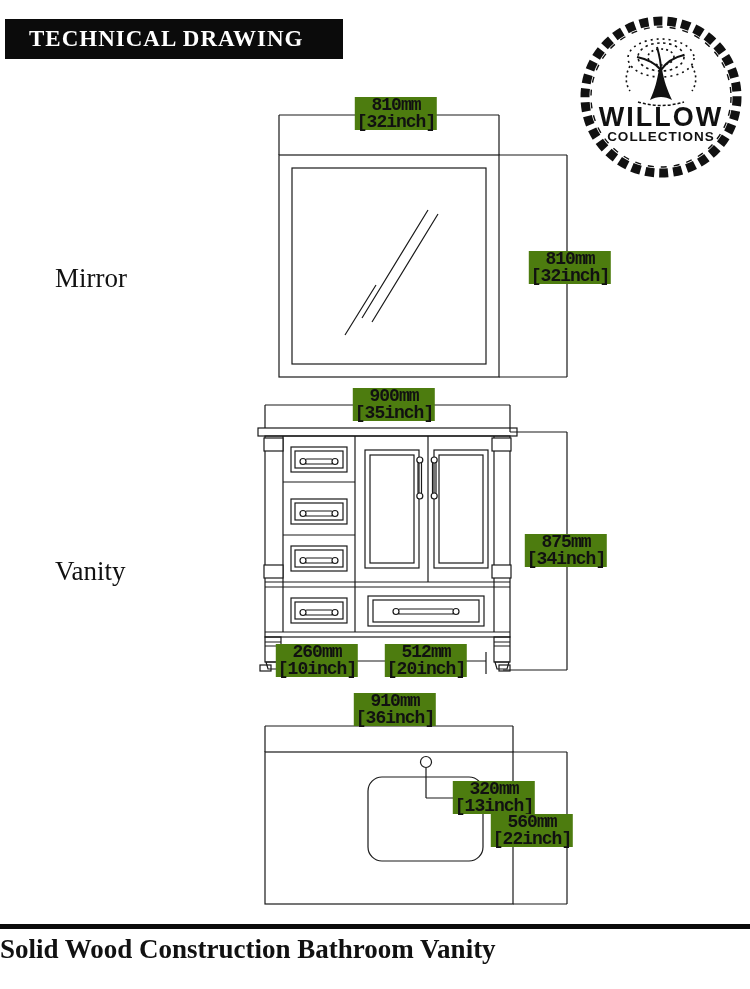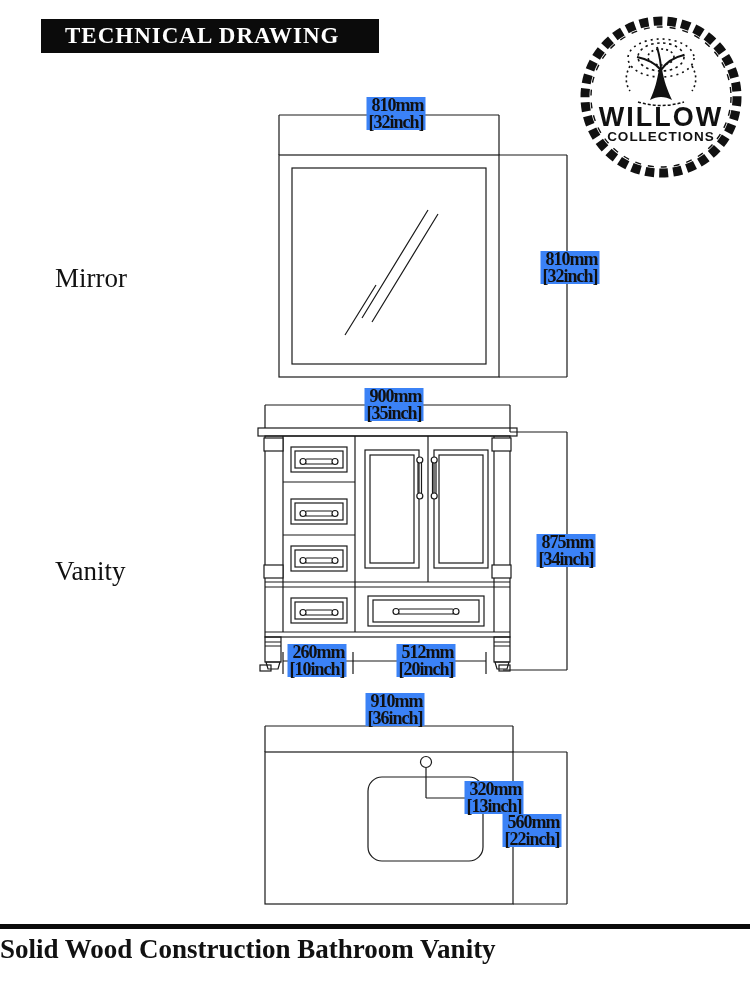--- a/index.html
+++ b/index.html
@@ -1,30 +1,30 @@
 <!DOCTYPE html>
 <html><head>
 <meta charset="utf-8">
 <style>
   html,body{margin:0;padding:0;background:#fff;}
   #page{position:relative;width:750px;height:989px;background:#ffffff;overflow:hidden;
         font-family:"Liberation Serif",serif;color:#111;}
   
-  .title-box{position:absolute;left:5px;top:19px;width:338px;height:34px;background:#0b0b0b;
-             display:flex;align-items:center;margin-left:36px;}
+  .title-box{position:absolute;left:5px;top:19px;width:338px;height:40px;background:#0b0b0b;
+             display:flex;align-items:center;}
   .title-box span{color:#fff;font-weight:bold;font-size:23px;letter-spacing:1px;padding-left:24px;
                   font-family:"Liberation Serif",serif;white-space:nowrap;}
   
   .sec-label{position:absolute;left:55px;font-weight:normal;font-size:27px;
              font-family:"Liberation Serif",serif;white-space:nowrap;}
   
-  .dim{position:absolute;transform:translateX(-50%);text-align:right;
-       font-family:Liberation Serif, serif;font-weight:bold;
+  .dim{position:absolute;transform:translateX(-50%);text-align:center;
+       font-family:Liberation Mono, monospace;font-weight:bold;
        font-size:18px;line-height:0.92;letter-spacing:-1px;color:#111;
-       background:#3b82f6;padding:0 2px;white-space:nowrap;}
+       background:#4d7c0f;padding:0 2px;white-space:nowrap;}
   
   .draw-svg{position:absolute;left:0;top:0;}
   
   .footer-rule{position:absolute;left:0;top:924px;width:750px;height:5px;background:#0b0b0b;}
   .footer-caption{position:absolute;left:0;top:934px;width:750px;
                   font-weight:bold;font-size:27px;font-family:"Liberation Serif",serif;}
   .logo{position:absolute;left:576px;top:12px;}
 </style>
 </head>
 <body>

